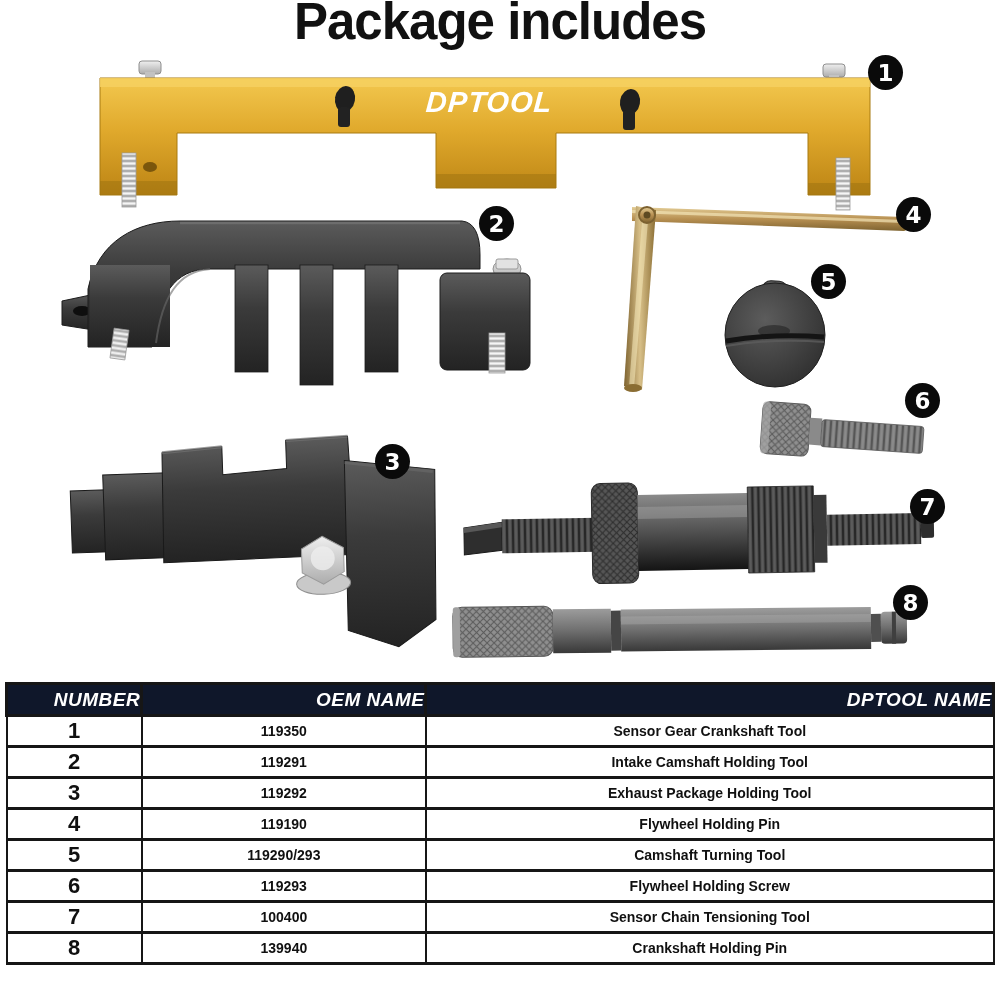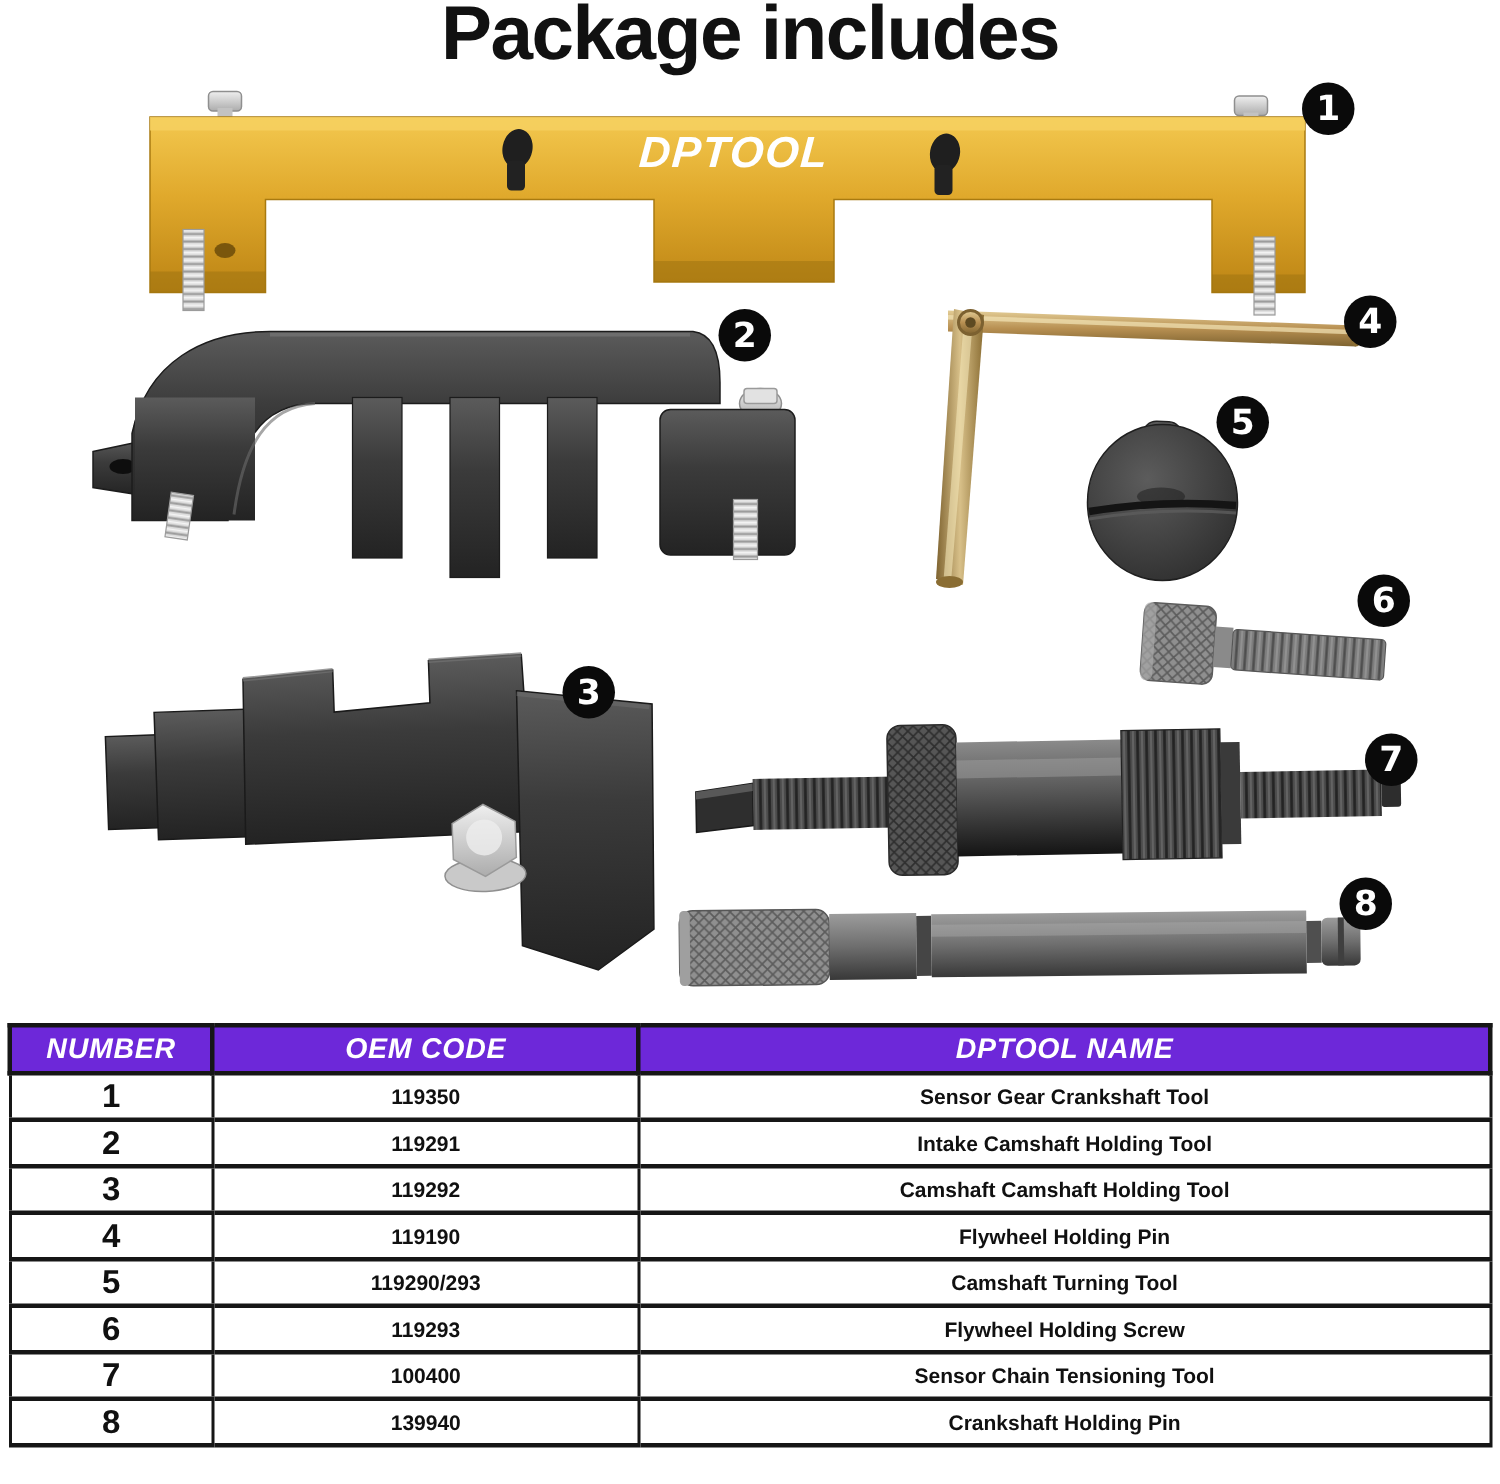--- a/index.html
+++ b/index.html
@@ -15,22 +15,22 @@
            color:#fff; font-size:29px; font-weight:bold; font-style:italic;
            letter-spacing:1px; transform:skewX(-4deg); }
 
   .badge { position:absolute; width:35px; height:35px; border-radius:50%;
            background:#0a0a0a; color:#fff; display:flex; align-items:center;
            justify-content:center; font-size:23px; font-weight:bold;
            font-family:"DejaVu Sans", sans-serif; }
 
   .table-wrap { position:absolute; left:5px; top:682px; width:990px; }
   table { width:100%; border-collapse:collapse; table-layout:fixed; }
-  th { background:#6d28d9; color:#fff; font-style:italic; font-weight:bold;
-       font-size:19px; height:32px; border:3px solid #161616; letter-spacing:.5px; }
+  th { background:#0f172a; color:#fff; font-style:italic; font-weight:bold;
+       font-size:19px; height:32px; border:3px solid #161616; letter-spacing:.5px;text-align:right; }
   td { height:27px; border:3px solid #161616; border-left-width:2px; border-right-width:2px;
        text-align:center; font-weight:bold; color:#101010; font-size:14px; padding:1px 2px; }
   td.col-num { font-size:22px; }
   col.c1 { width:13.7%; } col.c2 { width:28.8%; } col.c3 { width:57.5%; }
 </style>
 </head>
 <body>
 
 <div class="page">
 
@@ -224,39 +224,39 @@
   <div class="table-wrap">
     <table>
       <colgroup>
           <col class="c1">
           <col class="c2">
           <col class="c3">
         </colgroup>
       <thead>
         <tr>
           <th>NUMBER</th>
-          <th>OEM CODE</th>
+          <th>OEM NAME</th>
           <th>DPTOOL NAME</th>
         </tr>
       </thead>
       <tbody>
         <tr>
           <td class="col-num">1</td>
           <td>119350</td>
           <td>Sensor Gear Crankshaft Tool</td>
         </tr>
         <tr>
           <td class="col-num">2</td>
           <td>119291</td>
           <td>Intake Camshaft Holding Tool</td>
         </tr>
         <tr>
           <td class="col-num">3</td>
           <td>119292</td>
-          <td>Camshaft Camshaft Holding Tool</td>
+          <td>Exhaust Package Holding Tool</td>
         </tr>
         <tr>
           <td class="col-num">4</td>
           <td>119190</td>
           <td>Flywheel Holding Pin</td>
         </tr>
         <tr>
           <td class="col-num">5</td>
           <td>119290/293</td>
           <td>Camshaft Turning Tool</td>

